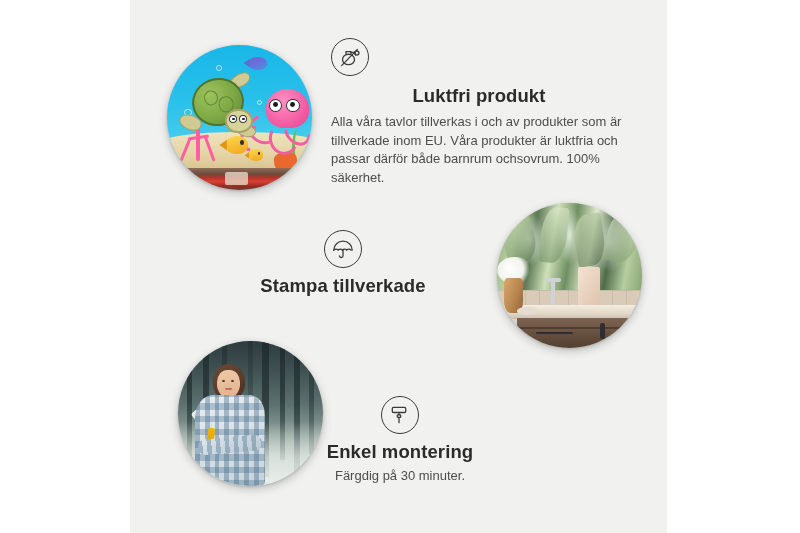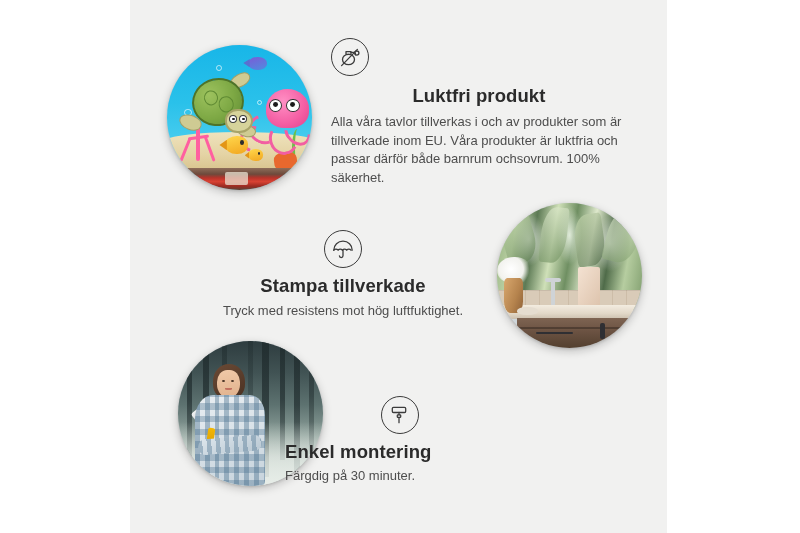--- a/index.html
+++ b/index.html
@@ -296,21 +296,21 @@
   #feature-odourless { left: 331px; top: 38px; width: 296px; }
   #feature-odourless .ficon { margin-bottom: 9px; }
   #feature-odourless .ftitle { margin-bottom: 6px; text-align: center; }
 
   
   #feature-waterproof { left: 208px; top: 230px; width: 270px; text-align:center; }
   #feature-waterproof .ficon { margin: 0 auto 7px auto; }
   #feature-waterproof .ftitle { margin-bottom: 5px; }
 
   
-  #feature-assembly { left: 285px; top: 396px; width: 230px; text-align:left; }
+  #feature-assembly { left: 285px; top: 396px; width: 230px; text-align:center; }
   #feature-assembly .ficon { margin: 0 auto 7px auto; }
   #feature-assembly .ftitle { margin-bottom: 4px; }
 </style>
 </head>
 <body>
 
 <div id="stage">
 
   <div class="panel"></div>
 
@@ -377,21 +377,20 @@
   <div class="feature" id="feature-waterproof">
     <div class="ficon">
       <svg width="24" height="24" viewBox="0 0 24 24" fill="none" stroke="#3c3c3c" stroke-width="1.3" stroke-linecap="round" stroke-linejoin="round">
         <path d="M2.8 13.2c0-5 4.1-9 9.2-9s9.2 4 9.2 9"></path>
         <path d="M2.8 13.2c1.2-1.5 3.1-1.5 4.3 0 1.2-1.5 3.1-1.5 4.3 0"></path>
         <path d="M11.4 13.2c1.2-1.5 3.1-1.5 4.3 0 1.2-1.5 3.1-1.5 4.3 0"></path>
         <path d="M12 13.2v5.6a1.8 1.8 0 0 1-3.6 0"></path>
       </svg>
     </div>
     <div class="ftitle">Stampa tillverkade</div>
-    <div class="fdesc">Tryck med resistens mot hög luftfuktighet.</div>
   </div>
 
   <div class="disc" id="disc-bath">
     <div class="scene">
       <div class="bath-wall">
         <div class="leaf l1"></div>
         <div class="leaf l2"></div>
         <div class="leaf l3"></div>
         <div class="leaf l4"></div>
       </div>

